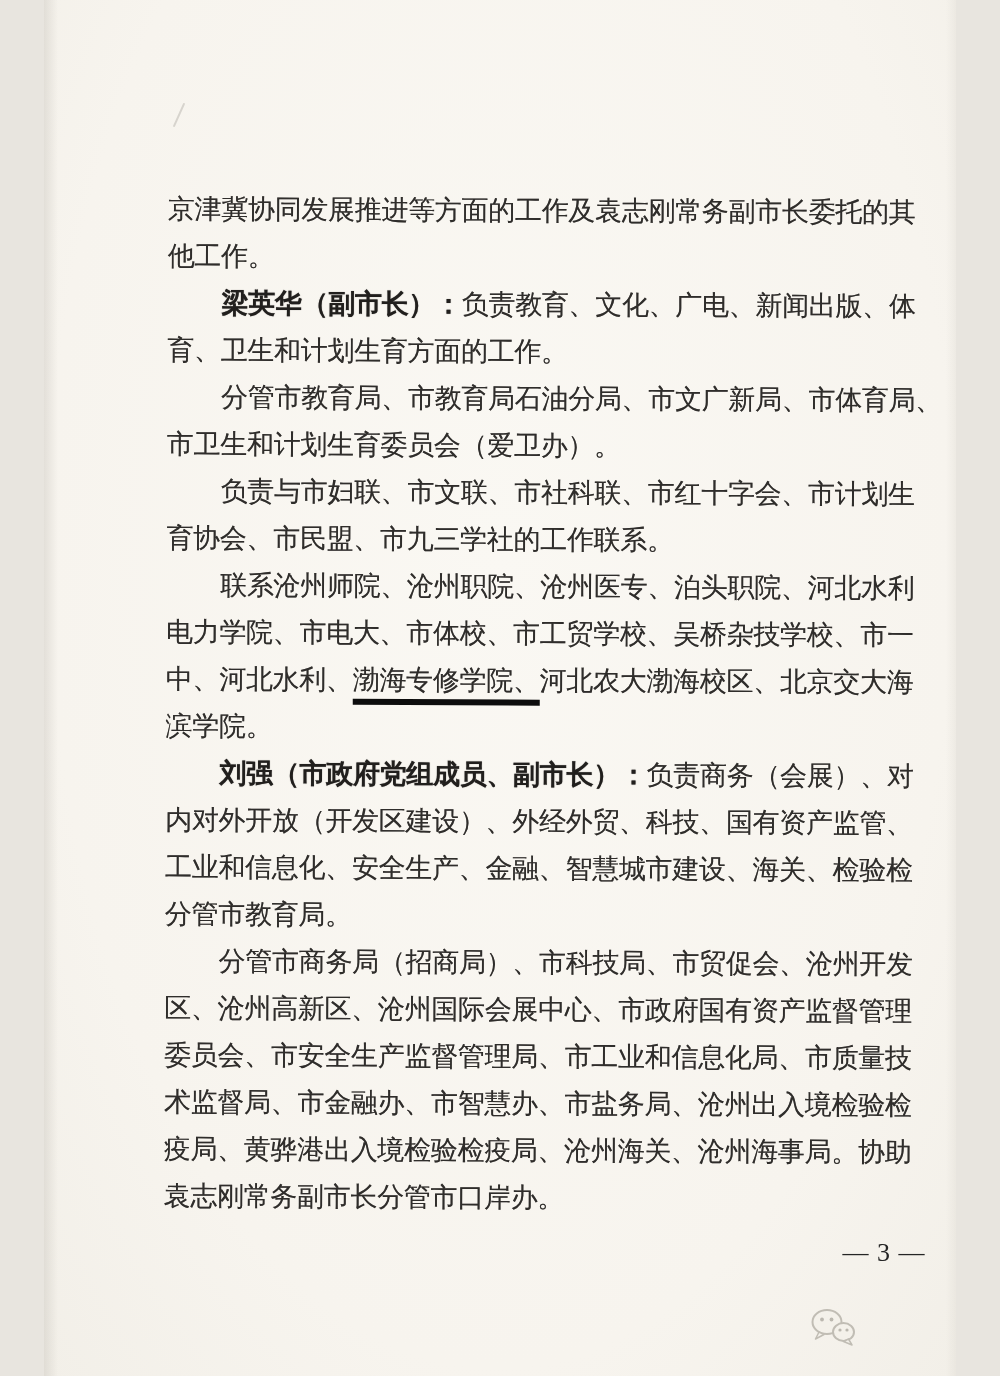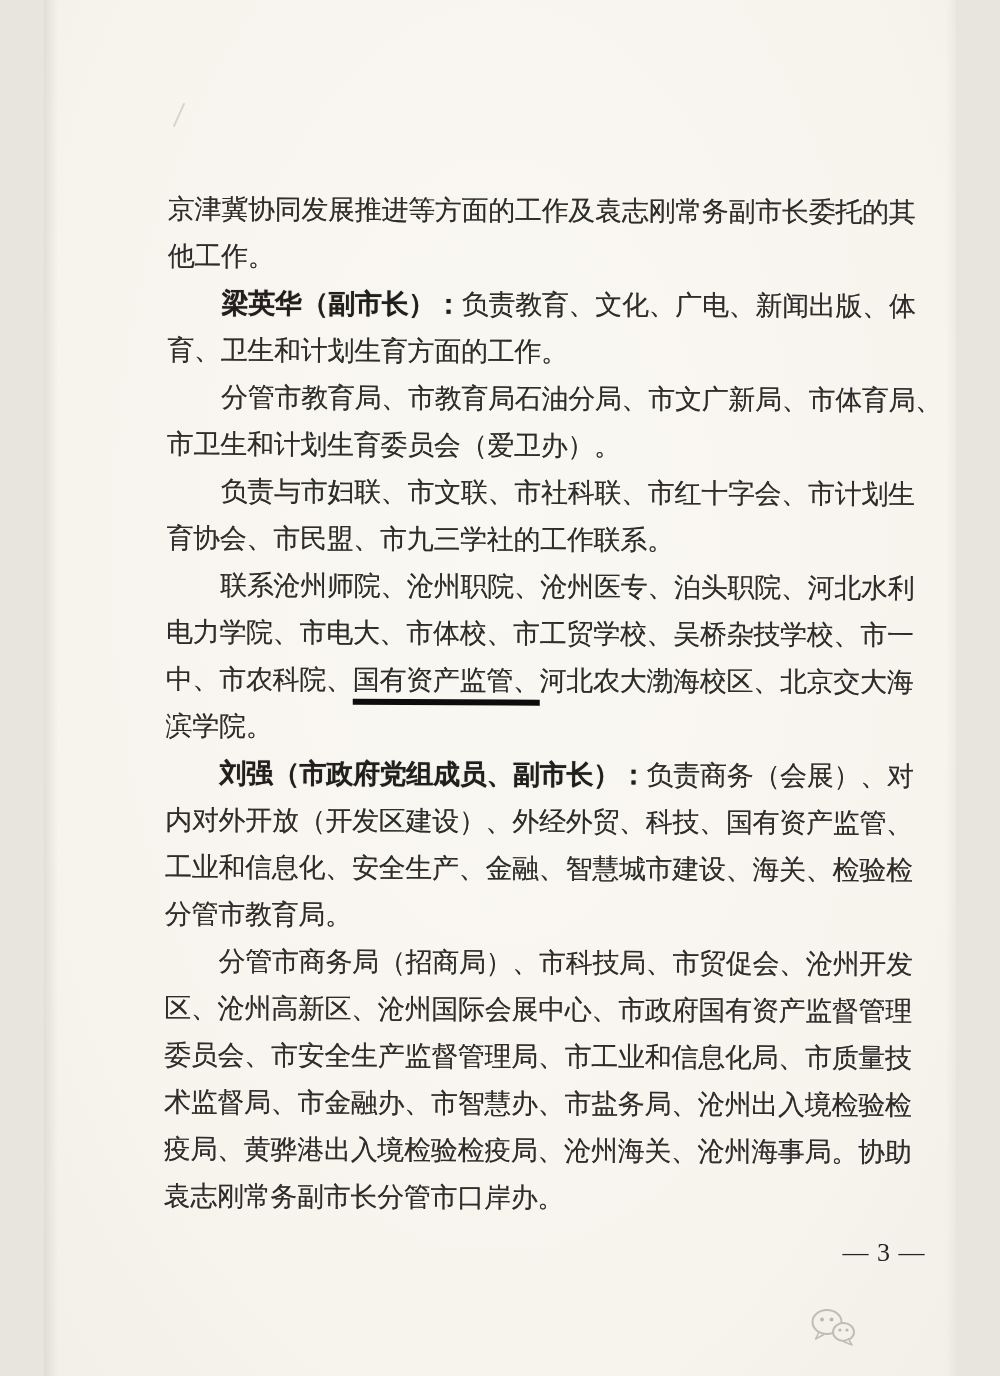--- a/index.html
+++ b/index.html
@@ -99,21 +99,21 @@
       <div class="line"><span class="run">京津冀协同发展推进等方面的工作及袁志刚常务副市长委托的其</span></div>
       <div class="line"><span class="run">他工作。</span></div>
       <div class="line indent"><span class="run bold">梁英华（副市长）：</span><span class="run">负责教育、文化、广电、新闻出版、体</span></div>
       <div class="line"><span class="run">育、卫生和计划生育方面的工作。</span></div>
       <div class="line indent"><span class="run">分管市教育局、市教育局石油分局、市文广新局、市体育局、</span></div>
       <div class="line"><span class="run">市卫生和计划生育委员会（爱卫办）。</span></div>
       <div class="line indent"><span class="run">负责与市妇联、市文联、市社科联、市红十字会、市计划生</span></div>
       <div class="line"><span class="run">育协会、市民盟、市九三学社的工作联系。</span></div>
       <div class="line indent"><span class="run">联系沧州师院、沧州职院、沧州医专、泊头职院、河北水利</span></div>
       <div class="line"><span class="run">电力学院、市电大、市体校、市工贸学校、吴桥杂技学校、市一</span></div>
-      <div class="line"><span class="run">中、市农科院、</span><span class="run underline">国有资产监管、</span><span class="run">河北农大渤海校区、北京交大海</span></div>
+      <div class="line"><span class="run">中、河北水利、</span><span class="run underline">渤海专修学院、</span><span class="run">河北农大渤海校区、北京交大海</span></div>
       <div class="line"><span class="run">滨学院。</span></div>
       <div class="line indent"><span class="run bold">刘强（市政府党组成员、副市长）：</span><span class="run">负责商务（会展）、对</span></div>
       <div class="line"><span class="run">内对外开放（开发区建设）、外经外贸、科技、国有资产监管、</span></div>
       <div class="line"><span class="run">工业和信息化、安全生产、金融、智慧城市建设、海关、检验检</span></div>
       <div class="line"><span class="run">分管市教育局。</span></div>
       <div class="line indent"><span class="run">分管市商务局（招商局）、市科技局、市贸促会、沧州开发</span></div>
       <div class="line"><span class="run">区、沧州高新区、沧州国际会展中心、市政府国有资产监督管理</span></div>
       <div class="line"><span class="run">委员会、市安全生产监督管理局、市工业和信息化局、市质量技</span></div>
       <div class="line"><span class="run">术监督局、市金融办、市智慧办、市盐务局、沧州出入境检验检</span></div>
       <div class="line"><span class="run">疫局、黄骅港出入境检验检疫局、沧州海关、沧州海事局。协助</span></div>

